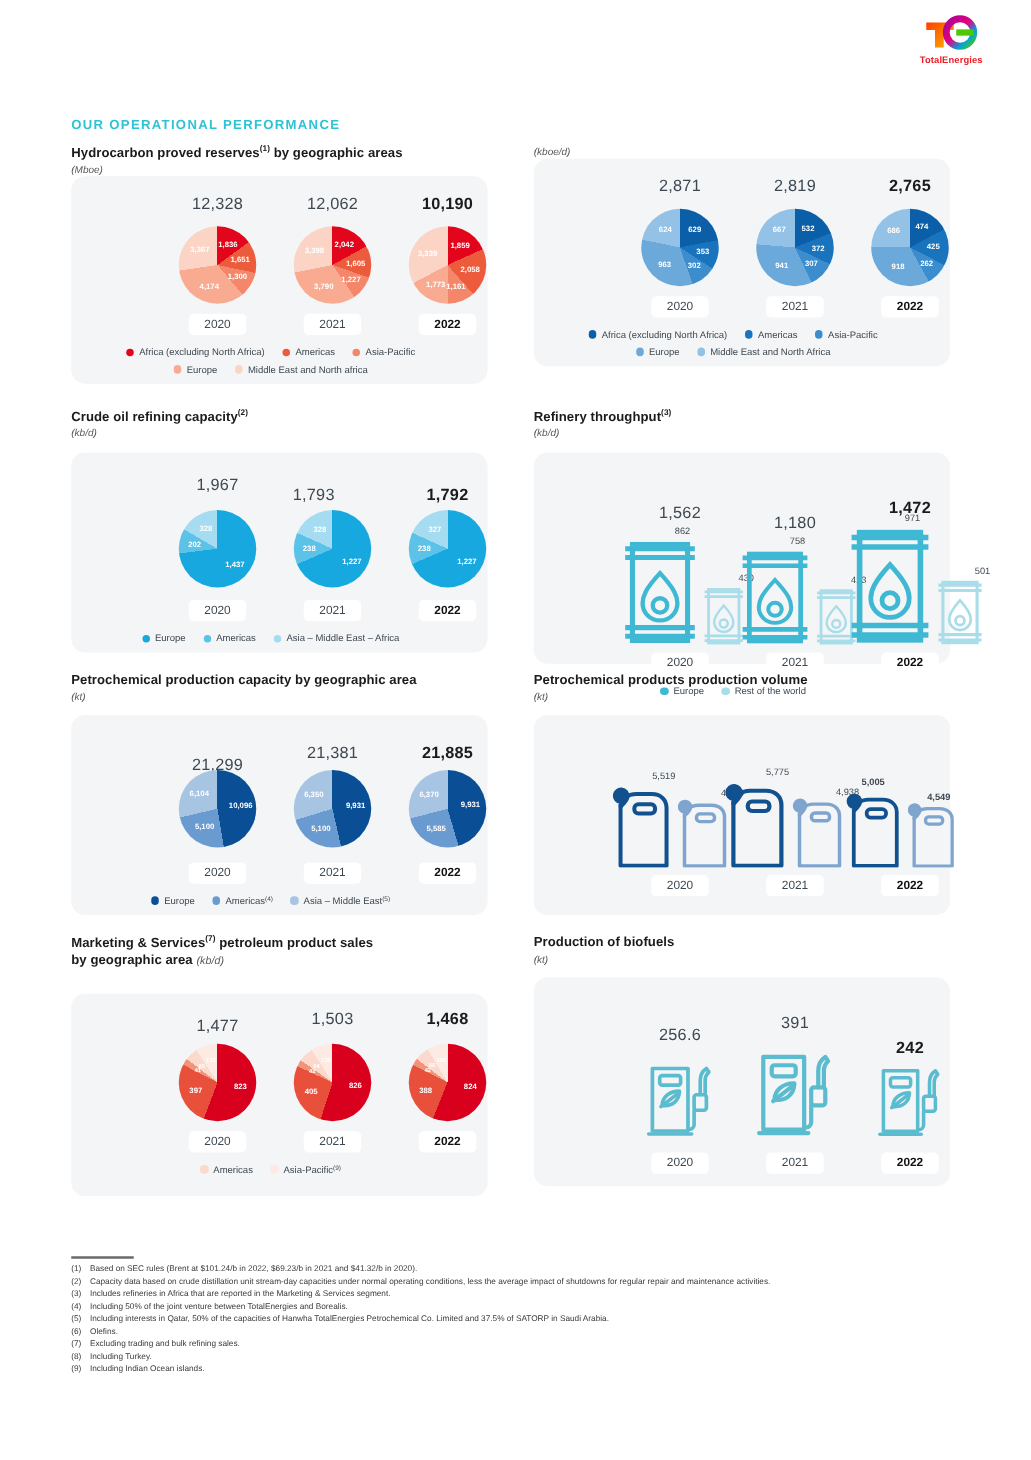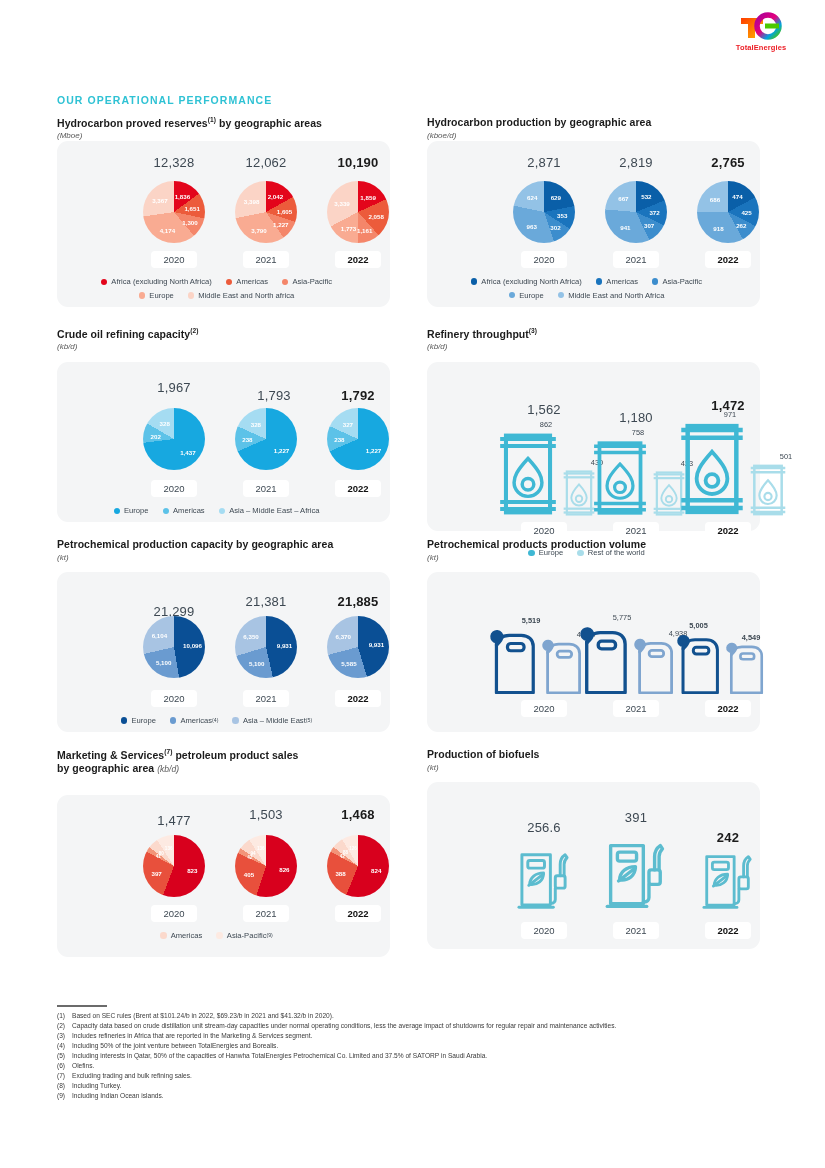--- a/index.html
+++ b/index.html
@@ -124,21 +124,20 @@
                 <span class="dot" style="background: rgb(249, 171, 146);"></span>
                 <span>Europe</span>
               </span><span class="lgi" style="margin-right: 14px;">
                 <span class="dot" style="background: rgb(251, 212, 198);"></span>
                 <span>Middle East and North africa</span>
               </span></div>
           </div>
         </div>
       </div>
       <div class="block col-r" style="top: 116px;">
-        <div class="b-title">Hydrocarbon production by geographic area</div>
         <div class="b-unit">(kboe/d)</div>
         <div class="card" style="height: 166px; margin-top: 1px;">
           <div class="tot" style="top: 14px; left: 72px; width: 90px;">2,871</div>
           <div class="tot" style="top: 14px; left: 164px; width: 90px;">2,819</div>
           <div class="tot bold" style="top: 14px; left: 256px; width: 90px;">2,765</div>
           <div class="pie" style="height: 62px; width: 62px; left: 86px; top: 40px; background: conic-gradient(rgb(10, 95, 168) 0deg, rgb(10, 95, 168) 78.871deg, rgb(26, 116, 189) 78.871deg, rgb(26, 116, 189) 123.135deg, rgb(60, 141, 205) 123.135deg, rgb(60, 141, 205) 161.003deg, rgb(106, 169, 218) 161.003deg, rgb(106, 169, 218) 281.755deg, rgb(147, 194, 230) 281.755deg, rgb(147, 194, 230) 360deg);"></div>
           <div class="pielab" style="left: 128.815px; top: 56.6345px;">629</div>
           <div class="pielab" style="left: 135.258px; top: 74.55px;">353</div>
           <div class="pielab" style="left: 128.434px; top: 85.6708px;">302</div>
           <div class="pielab" style="left: 104.705px; top: 84.9565px;">963</div>
@@ -177,21 +176,21 @@
                 <span>Middle East and North Africa</span>
               </span></div>
           </div>
         </div>
       </div>
       <div class="block col-l" style="top: 327px;">
         <div class="b-title">Crude oil refining capacity<span class="sup">(2)</span></div>
         <div class="b-unit">(kb/d)</div>
         <div class="card" style="height: 160px; margin-top: 11px;">
           <div class="tot" style="top: 18px; left: 72px; width: 90px;">1,967</div>
-          <div class="tot" style="top: 26px; left: 172px; width: 90px; text-align: center;">1,793</div>
+          <div class="tot" style="top: 26px; left: 149px; width: 90px; text-align: center;">1,793</div>
           <div class="tot bold" style="top: 26px; left: 256px; width: 90px;">1,792</div>
           <div class="pie" style="height: 62px; width: 62px; left: 86px; top: 46px; background: conic-gradient(rgb(23, 168, 224) 0deg, rgb(23, 168, 224) 262.999deg, rgb(92, 194, 232) 262.999deg, rgb(92, 194, 232) 299.969deg, rgb(165, 220, 242) 299.969deg, rgb(165, 220, 242) 360deg);"></div>
           <div class="pielab" style="left: 130.931px; top: 89.3247px;">1,437</div>
           <div class="pielab" style="left: 98.7724px; top: 73.2967px; color: rgb(255, 255, 255);">202</div>
           <div class="pielab" style="left: 107.696px; top: 60.8944px; color: rgb(255, 255, 255);">328</div>
           <div class="pie" style="height: 62px; width: 62px; left: 178px; top: 46px; background: conic-gradient(rgb(23, 168, 224) 0deg, rgb(23, 168, 224) 246.358deg, rgb(92, 194, 232) 246.358deg, rgb(92, 194, 232) 294.144deg, rgb(165, 220, 242) 294.144deg, rgb(165, 220, 242) 360deg);"></div>
           <div class="pielab" style="left: 224.568px; top: 87.179px;">1,227</div>
           <div class="pielab" style="left: 190.4px; top: 76.9185px; color: rgb(255, 255, 255);">238</div>
           <div class="pielab" style="left: 198.889px; top: 61.388px; color: rgb(255, 255, 255);">328</div>
           <div class="pie" style="height: 62px; width: 62px; left: 270px; top: 46px; background: conic-gradient(rgb(23, 168, 224) 0deg, rgb(23, 168, 224) 246.496deg, rgb(92, 194, 232) 246.496deg, rgb(92, 194, 232) 294.308deg, rgb(165, 220, 242) 294.308deg, rgb(165, 220, 242) 360deg);"></div>
@@ -369,21 +368,21 @@
                 <path d="M14 30 a11 11 0 1 1 12 -10 c0 7 -6 12 -12 18 z" fill="#12518f"></path>
               </g>
             </svg></div>
           <div class="ico" style="left: 115px; top: 66px; width: 40px; height: 56px;"><svg viewBox="0 0 100 145" width="40" height="56" preserveAspectRatio="none">
               <g fill="none" stroke="#7fa5cf" stroke-width="7" stroke-linejoin="round">
                 <path d="M14 142 V40 C14 26 26 16 42 16 H68 C84 16 94 26 94 40 V142 Z"></path>
                 <rect x="38" y="34" width="36" height="16" rx="7"></rect>
                 <path d="M14 30 a11 11 0 1 1 12 -10 c0 7 -6 12 -12 18 z" fill="#7fa5cf"></path>
               </g>
             </svg></div>
-          <div class="icolab plain" style="left: 86px; top: 44px; font-weight: bold;">5,519</div>
+          <div class="icolab plain" style="left: 86px; top: 44px;">5,519</div>
           <div class="icolab plain" style="left: 141px; top: 58px;">4,934</div>
           <div class="ico" style="left: 153px; top: 53px; width: 48px; height: 69px;"><svg viewBox="0 0 100 145" width="48" height="69" preserveAspectRatio="none">
               <g fill="none" stroke="#12518f" stroke-width="7" stroke-linejoin="round">
                 <path d="M14 142 V40 C14 26 26 16 42 16 H68 C84 16 94 26 94 40 V142 Z"></path>
                 <rect x="38" y="34" width="36" height="16" rx="7"></rect>
                 <path d="M14 30 a11 11 0 1 1 12 -10 c0 7 -6 12 -12 18 z" fill="#12518f"></path>
               </g>
             </svg></div>
           <div class="ico" style="left: 207px; top: 65px; width: 40px; height: 57px;"><svg viewBox="0 0 100 145" width="40" height="57" preserveAspectRatio="none">
               <g fill="none" stroke="#7fa5cf" stroke-width="7" stroke-linejoin="round">

